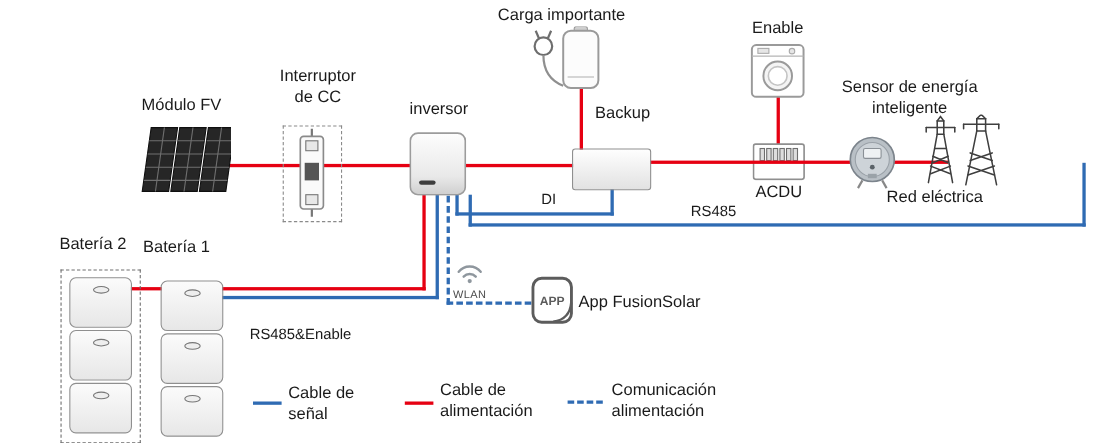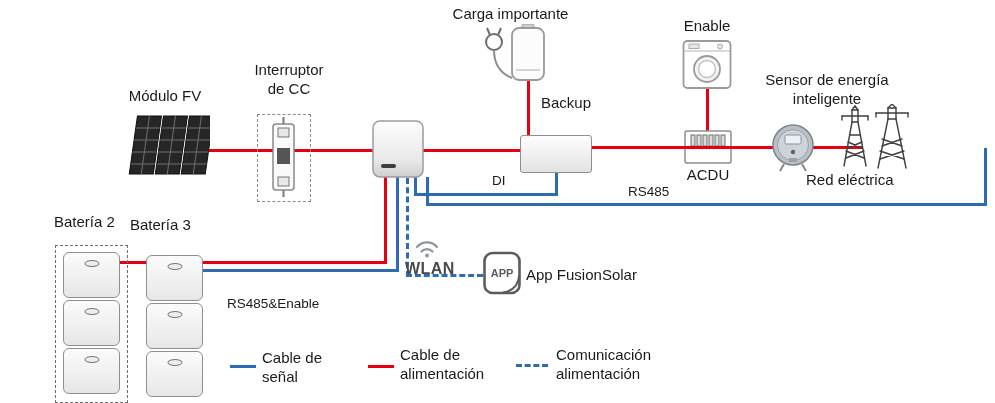--- a/index.html
+++ b/index.html
@@ -4,21 +4,21 @@
 <style>
   * { margin:0; padding:0; box-sizing:border-box; }
   html,body { background:#fff; }
   .stage {
     position:relative; width:995px; height:403px; background:#ffffff;
     font-family:"Liberation Sans", sans-serif; color:#1a1a1a; overflow:hidden;
   }
   .lbl { position:absolute; font-size:15px; line-height:19px; white-space:pre-line; z-index:6; }
   .lbl.center { text-align:center; }
   .lbl.small { font-size:13.5px; }
-  .lbl.tiny { font-size:16px; color:#4a4a4a; letter-spacing:.4px; font-weight:bold; }
+  .lbl.tiny { font-size:10px; color:#4a4a4a; letter-spacing:.4px; font-weight:normal; }
   .wire { position:absolute; z-index:1; }
   .wire.h { height:3px; }
   .wire.v { width:3px; }
   .power { background:#e60012; }
   .signal { background:#2f6bb3; }
   .over { z-index:3; }
   .wdash-h { position:absolute; z-index:1; height:0; border-top:3px dashed #2f6bb3; }
   .wdash-v { position:absolute; z-index:1; width:0; border-left:3px dashed #2f6bb3; }
   .icon { position:absolute; z-index:4; }
   .icon.under { z-index:2; }
@@ -228,29 +228,30 @@
     <svg width="40" height="47" viewBox="0 0 40 47">
       <rect x="2.5" y="3" width="35" height="40" rx="8" fill="#ffffff" stroke="#5c5c5c" stroke-width="2.6"></rect>
       <path d="M21,42.5 C31,41 36.5,35 37.3,25" fill="none" stroke="#5c5c5c" stroke-width="2.2"></path>
       <text x="20" y="27" text-anchor="middle" font-size="11" font-weight="bold" fill="#5c5c5c" style="font-family:&quot;Liberation Sans&quot;,sans-serif">APP</text>
     </svg>
   </div>
 
   <div class="lbl center" style="left:118px;top:86px;width:94px">Módulo FV</div>
   <div class="lbl center" style="left:236px;top:60px;width:106px">Interruptor
 de CC</div>
+  <div class="lbl center" style="left:356px;top:90px;width:86px">inversor</div>
   <div class="lbl center" style="left:428px;top:4px;width:165px">Carga importante</div>
   <div class="lbl" style="left:541px;top:93px">Backup</div>
   <div class="lbl center" style="left:678px;top:16px;width:58px">Enable</div>
   <div class="lbl center" style="left:682px;top:165px;width:52px">ACDU</div>
   <div class="lbl center" style="left:738px;top:70px;width:178px">Sensor de energía
 inteligente</div>
   <div class="lbl" style="left:806px;top:170px">Red eléctrica</div>
   <div class="lbl" style="left:54px;top:212px">Batería 2</div>
-  <div class="lbl" style="left:130px;top:215px">Batería 3</div>
+  <div class="lbl" style="left:130px;top:215px">Batería 1</div>
   <div class="lbl small" style="left:492px;top:171px">DI</div>
   <div class="lbl small" style="left:628px;top:182px">RS485</div>
   <div class="lbl small" style="left:227px;top:294px">RS485&amp;Enable</div>
   <div class="lbl tiny center" style="left:405px;top:259px;width:44px">WLAN</div>
   <div class="lbl" style="left:526px;top:265px">App FusionSolar</div>
 
   <div class="wire h signal" style="left:230px;top:365px;width:26px"></div>
   <div class="lbl" style="left:262px;top:348px">Cable de
 señal</div>
 

